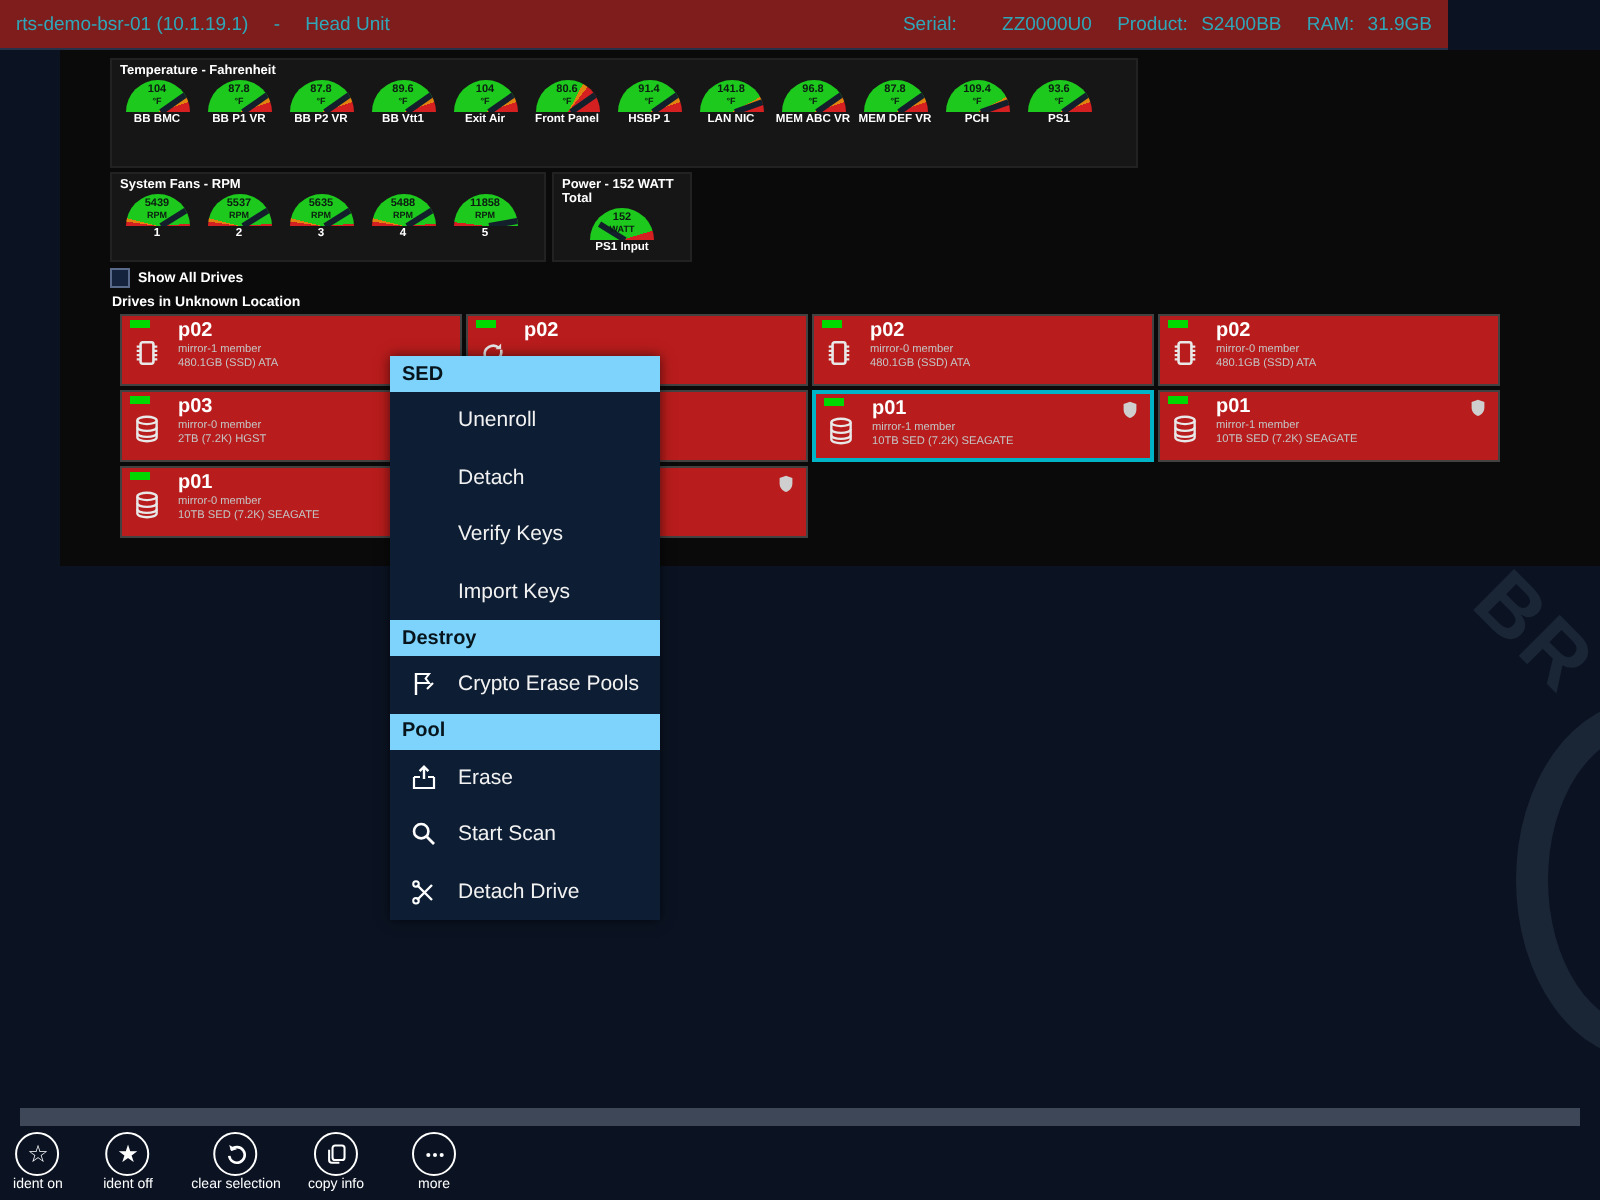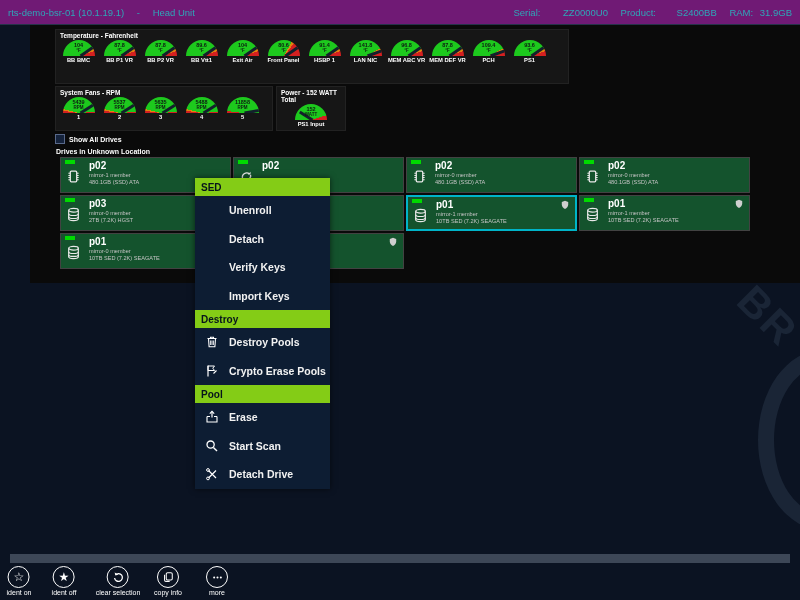--- a/index.html
+++ b/index.html
@@ -1,22 +1,22 @@
 <!DOCTYPE html>
 <html><head>
 <meta charset="utf-8">
 <style>
   * { margin:0; padding:0; box-sizing:border-box; }
   html,body { width:800px; height:600px; overflow:hidden; background:#0b1322;
     font-family:"Liberation Sans", sans-serif; }
   .stage { position:relative; width:800px; height:600px; }
 
   
-  .topbar { position:absolute; left:0; top:0; width:800px; height:25px;
-    background:#701a75; border-bottom:1px solid #27324a;
+  .topbar { position:absolute; left:0; top:0; width:724px; height:25px;
+    background:#7f1d1d; border-bottom:1px solid #27324a;
     display:flex; align-items:center; justify-content:space-between;
     padding:0 8px; color:#2fa7b8; font-size:9.5px; }
   .topbar .seg { margin-left:10px; }
 
   
   .blackpanel { position:absolute; left:30px; top:25px; width:770px; height:258px;
     background:#0a0a0a; }
   .subpanel { position:absolute; background:#161616; border:1px solid #222; }
   .sp-title { color:#fff; font-size:6.5px; font-weight:bold; padding:2px 0 0 4px; }
 
@@ -39,36 +39,36 @@
   .gv { font-size:5.5px; } .gu { font-size:4.5px; }
   .glabel { margin-top:1px; color:#fff; font-size:5.8px; font-weight:bold; white-space:nowrap; }
 
   
   .showall { position:absolute; left:25px; top:109px; display:flex; align-items:center; }
   .cbx { width:10px; height:10px; background:#15233c; border:1px solid #59698a; margin-right:4px; }
   .showall span { color:#fff; font-size:7px; font-weight:bold; }
   .drv-title { position:absolute; left:26px; top:123px; color:#fff; font-size:7px; font-weight:bold; }
   .grid { position:absolute; left:30px; top:132px; width:694px; }
   .grow { display:flex; margin-bottom:2px; }
-  .card { position:relative; width:171px; height:36px; background:#14532d;
+  .card { position:relative; width:171px; height:36px; background:#b91c1c;
     border:1px solid #424242; margin-right:2px; }
   .card.sel { border:2px solid #00b4c8; }
   .led { position:absolute; left:4px; top:2px; width:10px; height:4px; background:#00d900; }
   .dicon { position:absolute; left:5px; top:11px; width:15px; height:15px; }
   .cbody { position:absolute; left:28px; top:2px; }
   .cname { color:#fff; font-size:10px; font-weight:bold; line-height:12px; }
   .csub { color:#c4c4c4; font-size:5.6px; line-height:6.5px; }
   .shield { position:absolute; right:6px; top:3px; width:8px; height:10px; }
 
   
   .menu { position:absolute; left:195px; top:178px; width:135px; background:#0d1d33;
     z-index:20; box-shadow:0 0 6px rgba(0,0,0,.6); }
-  .mhead { height:18px; background:#84cc16; color:#07141c; font-size:10px; font-weight:bold;
+  .mhead { height:18px; background:#7dd3fc; color:#07141c; font-size:10px; font-weight:bold;
     display:flex; align-items:center; padding-left:6px; }
-  .mitem { height:28.5px; display:flex; align-items:center; color:#f2f2f2; font-size:10.5px; cursor:default;font-weight:bold; }
+  .mitem { height:28.5px; display:flex; align-items:center; color:#f2f2f2; font-size:10.5px; cursor:default; }
   .micon { width:14px; height:14px; margin:0 10px 0 10px; flex:0 0 14px; }
   .micon.empty { visibility:hidden; }
 
   
   .hscroll { position:absolute; left:10px; top:554px; width:780px; height:9px;
     background:#3d4757; z-index:5; }
 
   
   .tbtn { position:absolute; top:566px; transform:translateX(-50%); z-index:25;
     display:flex; flex-direction:column; align-items:center; }
@@ -91,21 +91,21 @@
   <div class="topbar">
     <div>
       <span>rts-demo-bsr-01 (10.1.19.1)</span>
       <span class="seg">-</span>
       <span class="seg">Head Unit</span>
     </div>
     <div>
       <span>Serial:</span>
       <span class="seg" style="margin-left:20px">ZZ0000U0</span>
       <span class="seg">Product:</span>
-      <span style="margin-left:18px">S2400BB</span>
+      <span style="margin-left:4px">S2400BB</span>
       <span class="seg">RAM:</span>
       <span style="margin-left:4px">31.9GB</span>
     </div>
   </div>
 
   <div class="blackpanel">
 
     <div class="subpanel" style="left:25px; top:4px; width:514px; height:55px;">
       <div class="sp-title">Temperature - Fahrenheit</div>
       <div class="gaugerow">
@@ -485,30 +485,20 @@
     <div class="mitem">
         <span class="micon empty"></span>
         <span>Verify Keys</span>
       </div>
     <div class="mitem">
         <span class="micon empty"></span>
         <span>Import Keys</span>
       </div>
 
     <div class="mhead">Destroy</div>
-    <div class="mitem">
-      <span class="micon">
-          <svg viewBox="0 0 14 14" width="14" height="14">
-            <path d="M2.5 3.5h9M5.5 3.5V2.2h3v1.3" fill="none" stroke="#fff" stroke-width="1.1"></path>
-            <path d="M3.5 3.5l.6 8.3h5.8l.6-8.3" fill="none" stroke="#fff" stroke-width="1.1"></path>
-            <path d="M5.6 5.5v4.5M7 5.5v4.5M8.4 5.5v4.5" stroke="#fff" stroke-width=".9"></path>
-          </svg>
-        </span>
-      <span>Destroy Pools</span>
-      </div>
     <div class="mitem">
       <span class="micon">
           <svg viewBox="0 0 14 14" width="14" height="14">
             <path d="M3 1.5v11" stroke="#fff" stroke-width="1.2"></path>
             <path d="M3 2h6.5L7.8 4.2 9.5 6.5H3z" fill="none" stroke="#fff" stroke-width="1"></path>
             <path d="M8.5 9.5l3-3" stroke="#fff" stroke-width="1.1"></path>
           </svg>
         </span>
       <span>Crypto Erase Pools</span>
       </div>

